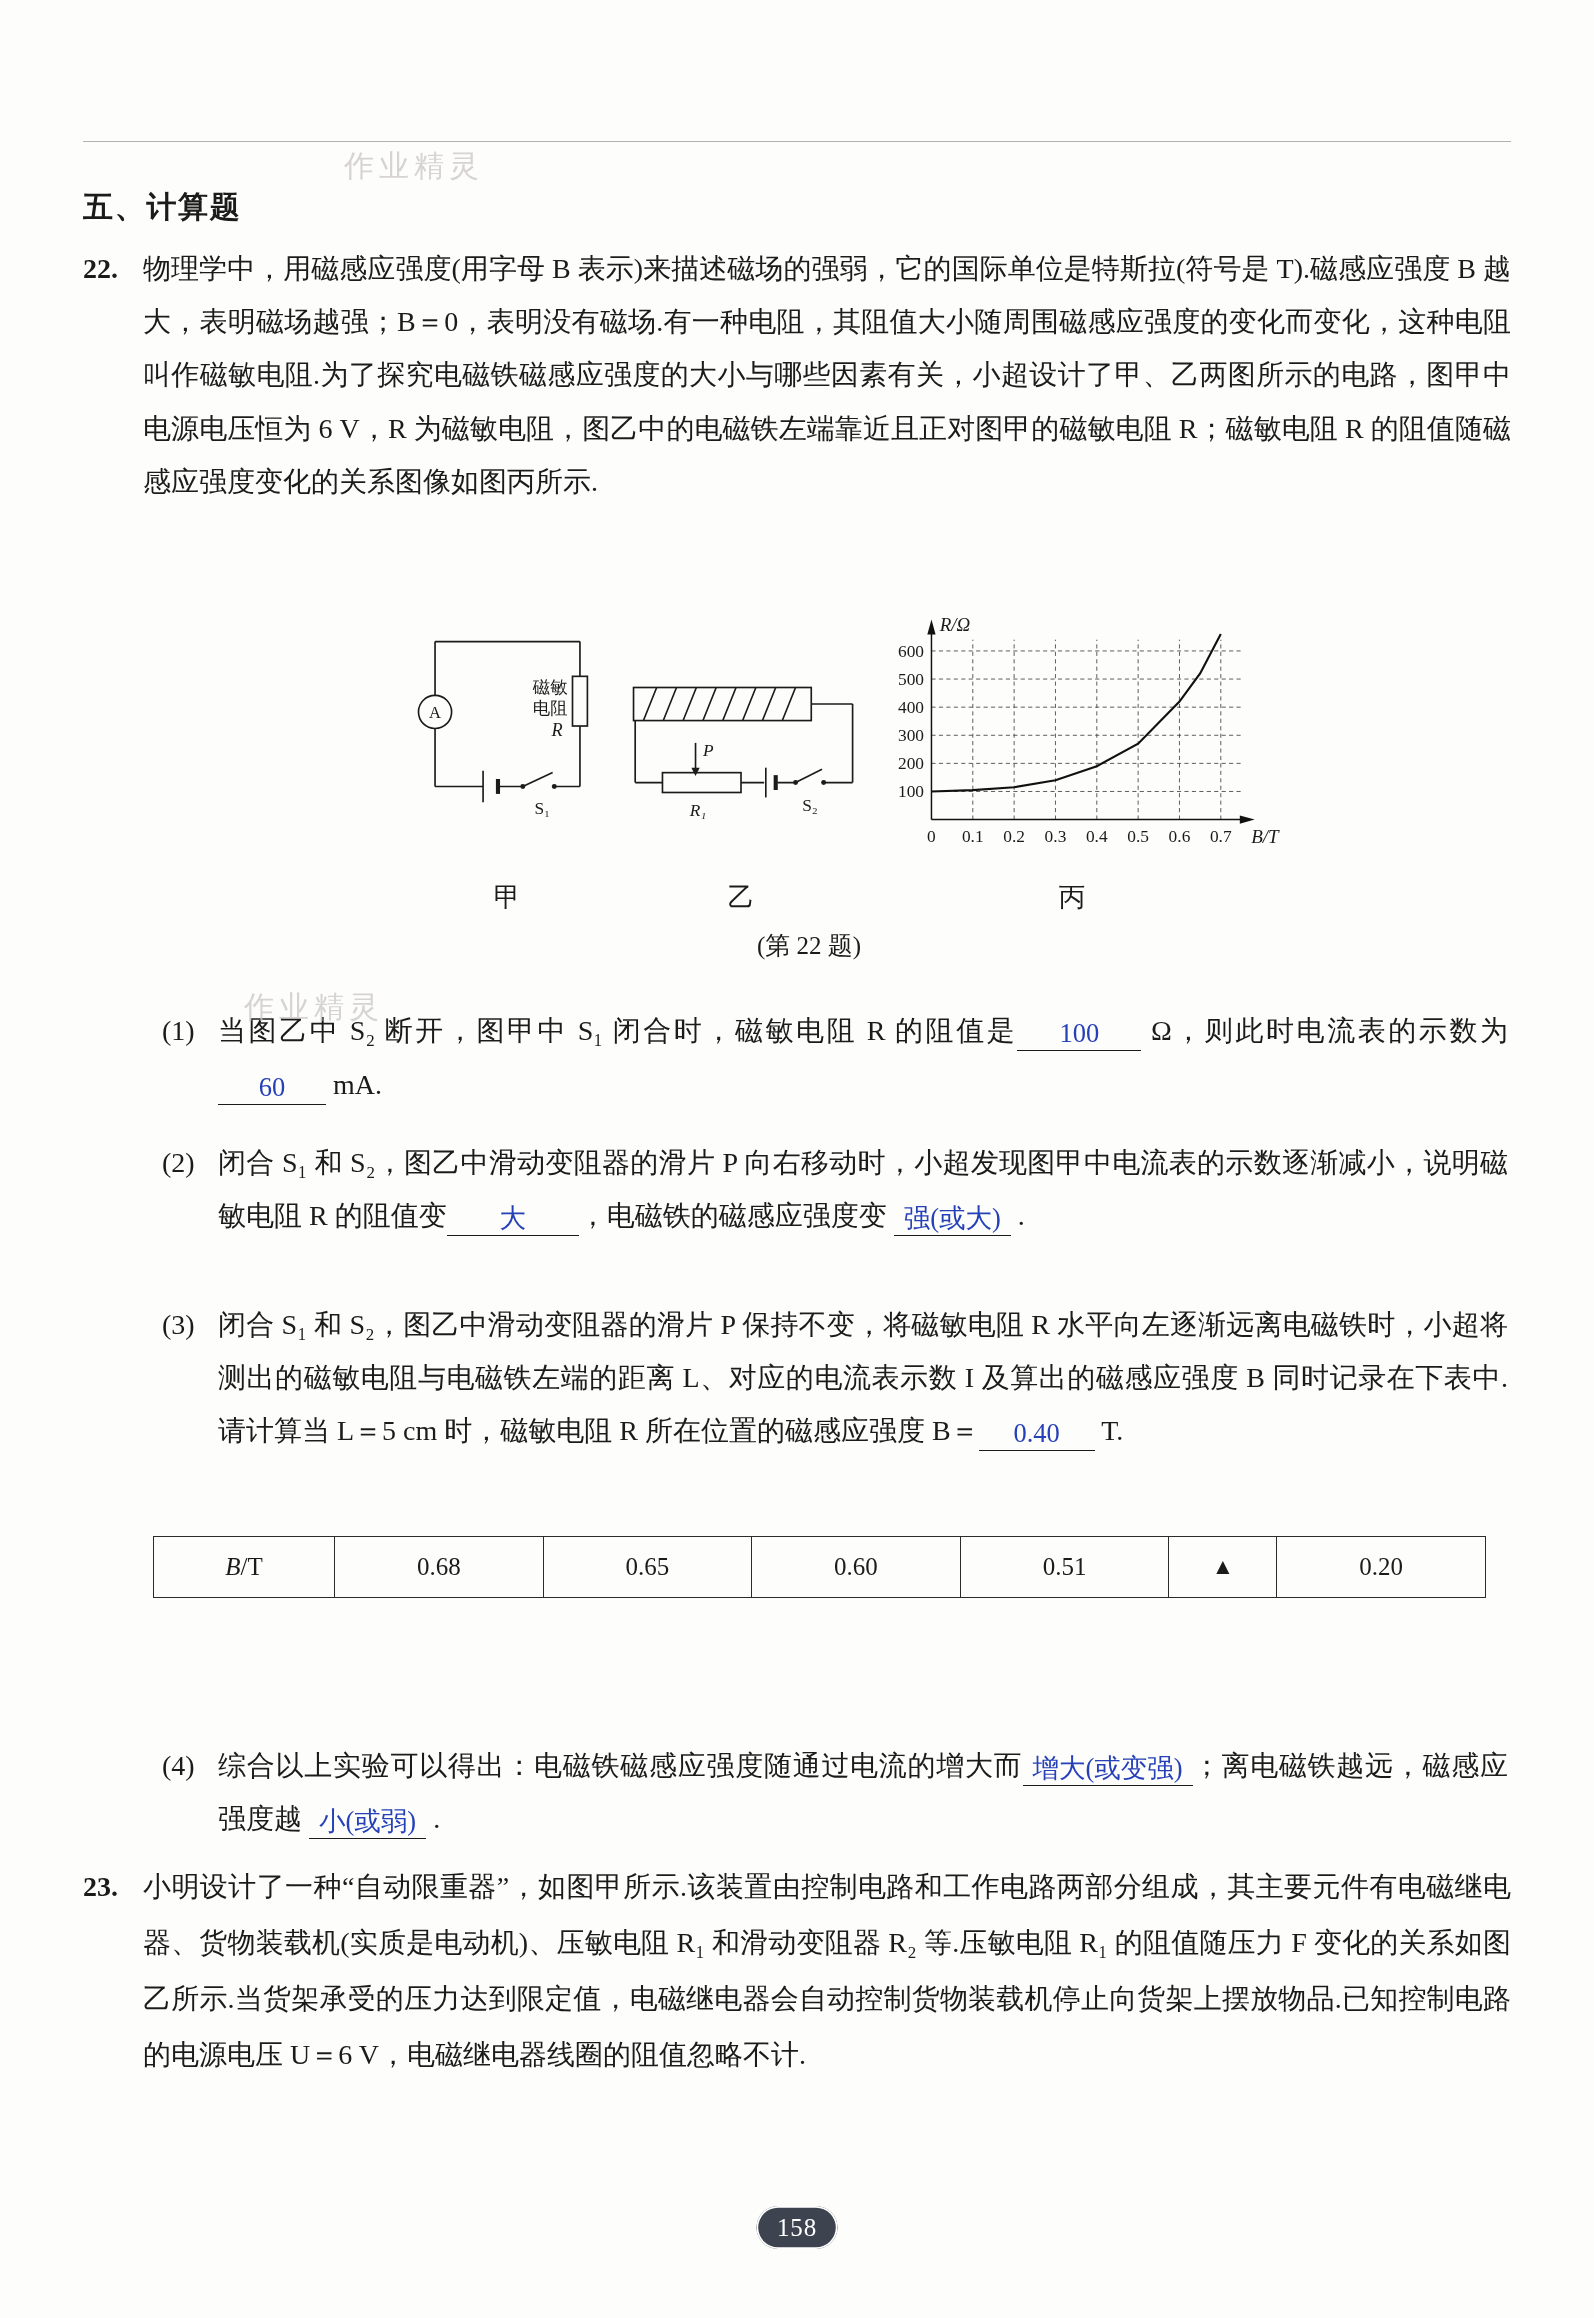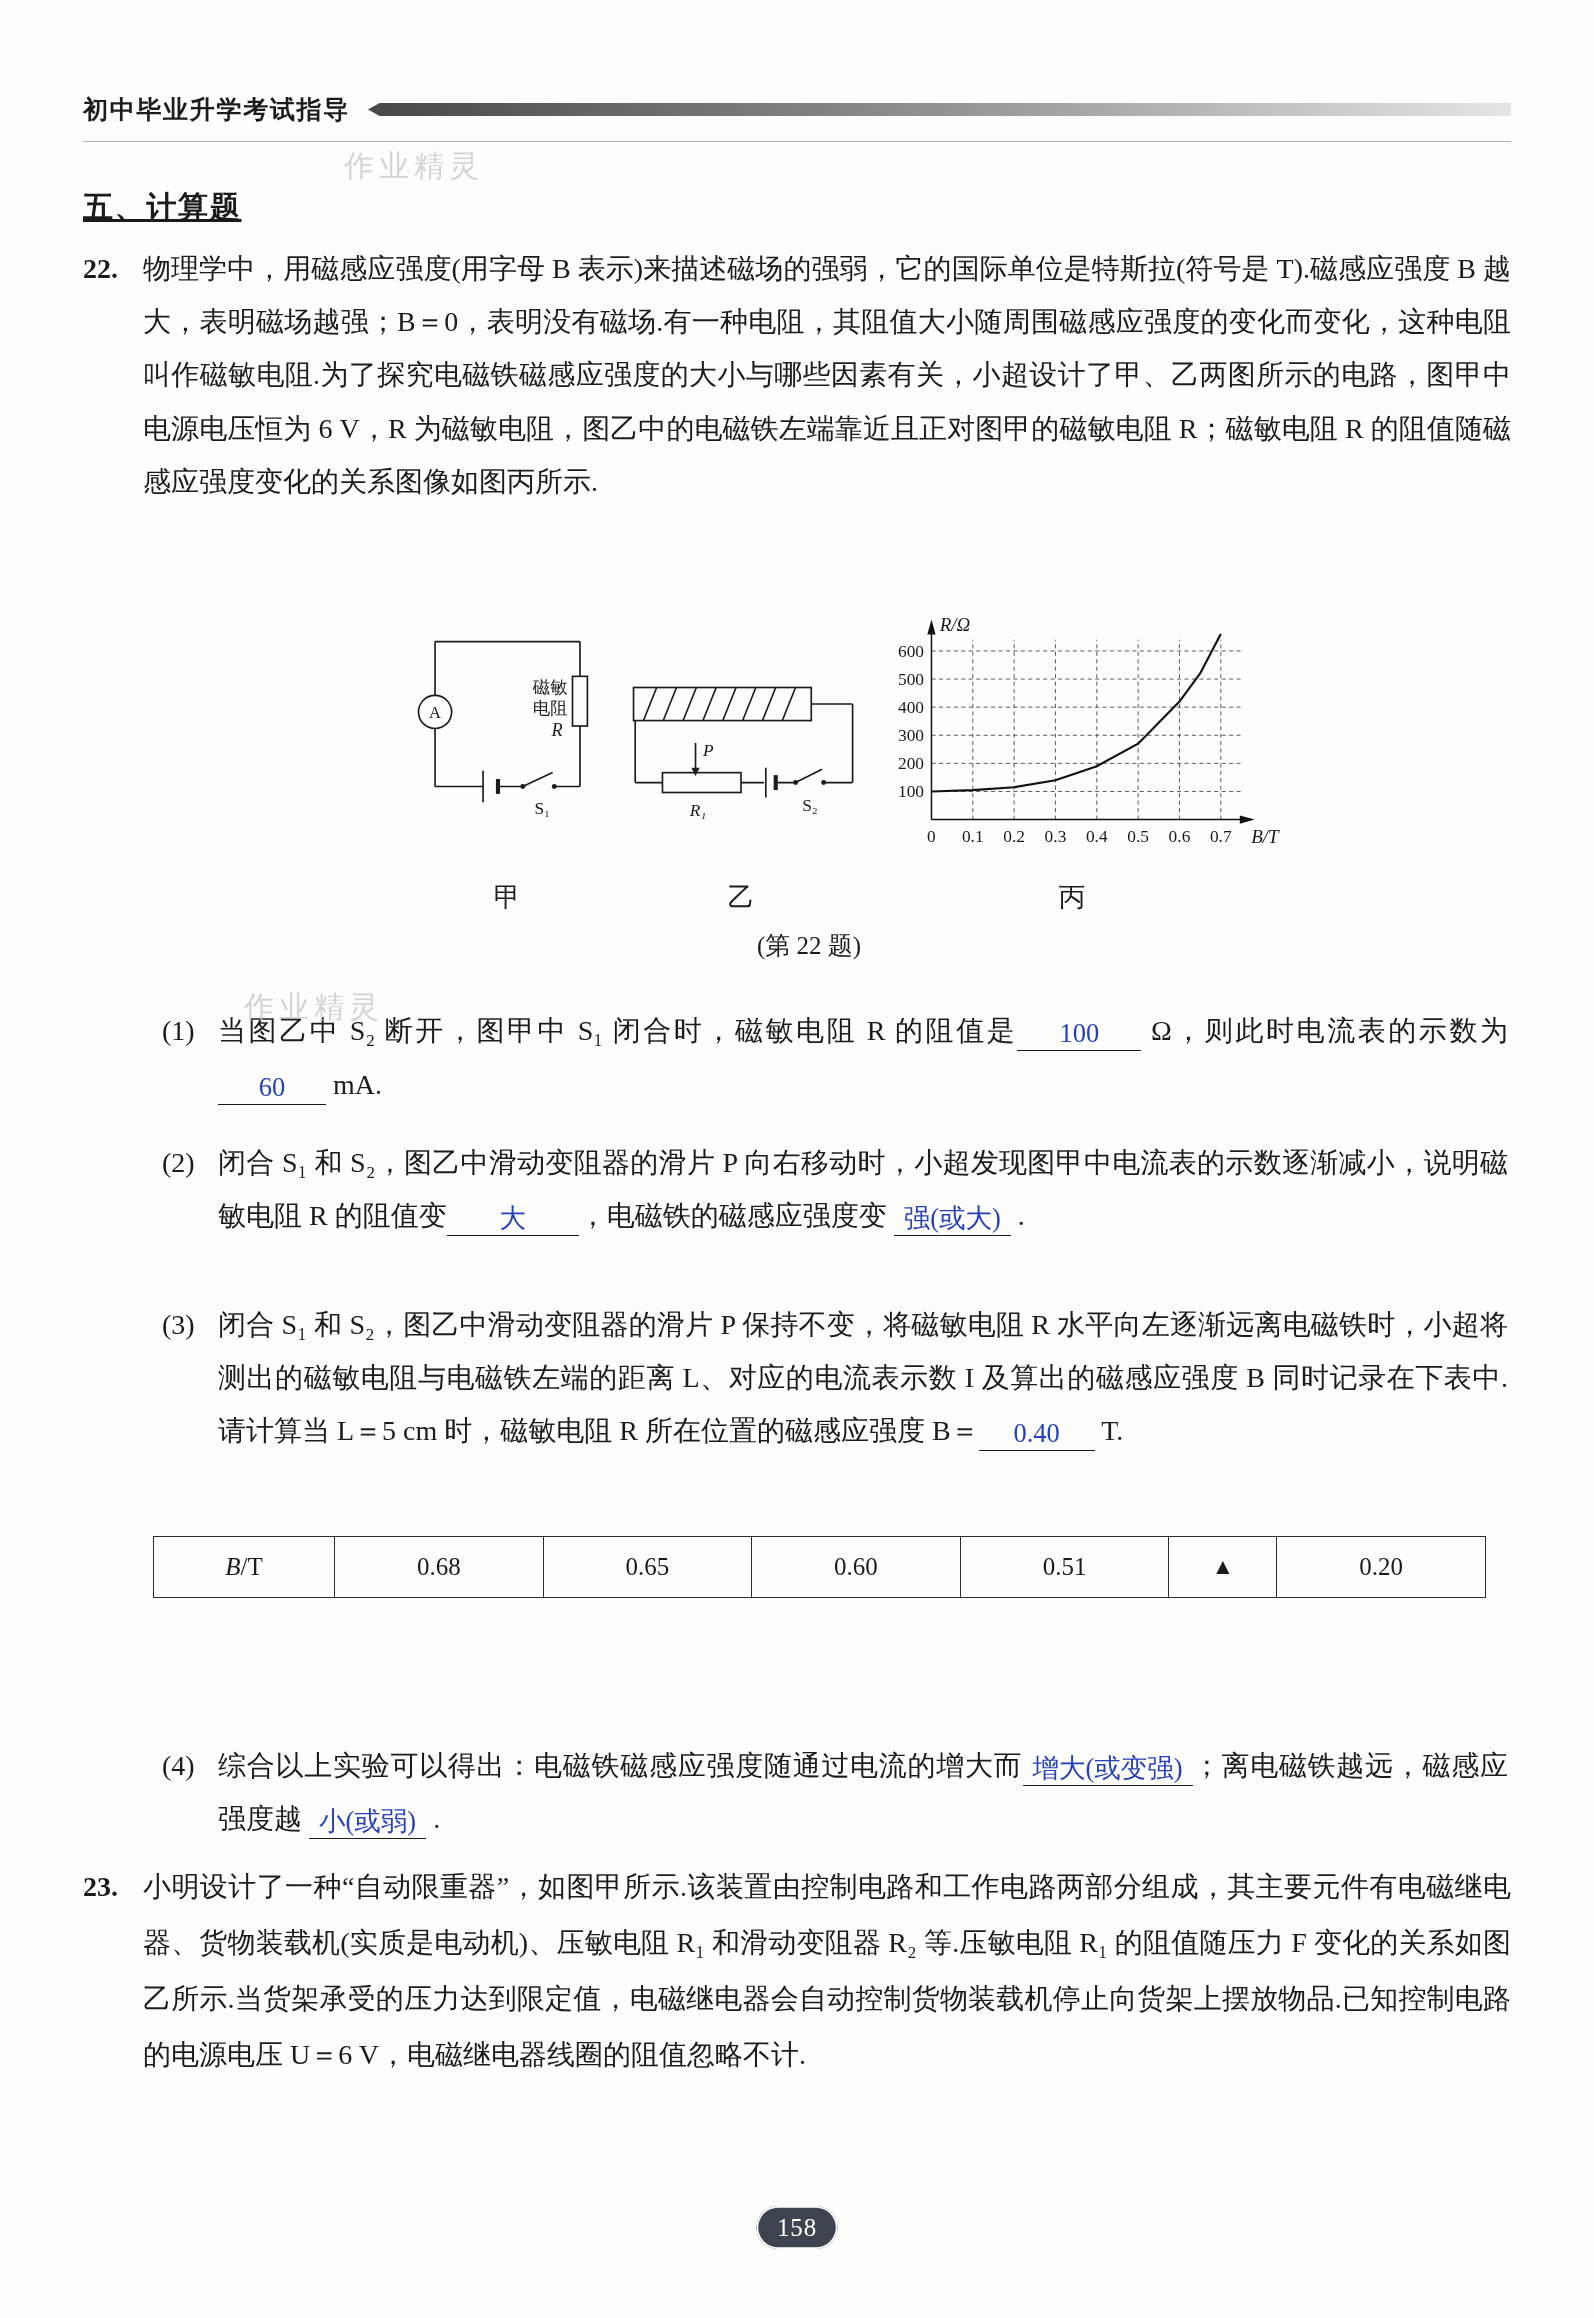--- a/index.html
+++ b/index.html
@@ -13,21 +13,21 @@
   
   .header { position:absolute; top:93px; left:83px; right:83px; display:flex; align-items:center; gap:18px; }
   .header-title { font-size:25px; font-weight:bold; letter-spacing:1.7px; white-space:nowrap; }
   .header-bar { flex:1; height:13.2px; background:linear-gradient(to right, var(--bar,#474747) 0%, #8a8a88 45%, #e7e5e2 100%); clip-path:polygon(0 50%,11.6px 0,100% 0,100% 100%,11.6px 100%); }
   .header-rule { position:absolute; top:141px; left:83px; right:83px; height:0.8px; background:#b4b1ad; }
   
   .watermark { position:absolute; color:#c9c6c2; font-size:30px; letter-spacing:5px; opacity:.75; z-index:3; pointer-events:none; }
   .wm1 { top:146px; left:344px; }
   .wm2 { top:987px; left:244px; }
   
-  .section-title { position:absolute; top:187px; left:83px; font-size:30px; font-weight:bold; letter-spacing:1.7px;text-decoration:underline; }
+  .section-title { position:absolute; top:187px; left:83px; font-size:30px; font-weight:bold; letter-spacing:1.7px; }
   .problem, .question { position:absolute; display:flex; font-size:28px; line-height:1.9; text-align:justify; }
   .problem { left:83px; width:1428px; }
   .question { left:162px; width:1346px; }
   .p-num { width:60px; flex:none; font-weight:bold; }
   .q-num { width:56px; flex:none; }
   .p-text, .q-text { flex:1; }
   
   .blank { display:inline-block; min-width:33px; padding:0 10px; border-bottom:1.7px solid #1b1b1b; text-align:center; line-height:1.25; vertical-align:-1.7px; }
   .answer { color:var(--ans,#2640b8); font-size:26.5px; }
   
@@ -47,24 +47,20 @@
     box-shadow:0 0 0 1.7px #fff inset; letter-spacing:0.8px; }
 </style>
 </head>
 <body>
 
 <div class="page">
 
   <div class="watermark wm1">作业精灵</div>
   <div class="watermark wm2">作业精灵</div>
 
-  <div class="header">
-    <span class="header-title">初中毕业升学考试指导</span>
-    <div class="header-bar"></div>
-  </div>
   <div class="header-rule"></div>
 
   <div class="section-title">五、计算题</div>
 
   <div class="problem" style="top:242px">
     <span class="p-num">22.</span>
     <div class="p-text">物理学中，用磁感应强度(用字母 B 表示)来描述磁场的强弱，它的国际单位是特斯拉(符号是 T).磁感应强度 B 越大，表明磁场越强；B＝0，表明没有磁场.有一种电阻，其阻值大小随周围磁感应强度的变化而变化，这种电阻叫作磁敏电阻.为了探究电磁铁磁感应强度的大小与哪些因素有关，小超设计了甲、乙两图所示的电路，图甲中电源电压恒为 6 V，R 为磁敏电阻，图乙中的电磁铁左端靠近且正对图甲的磁敏电阻 R；磁敏电阻 R 的阻值随磁感应强度变化的关系图像如图丙所示.</div>
   </div>
 
   <div class="fig" style="top:625px;left:410px">

